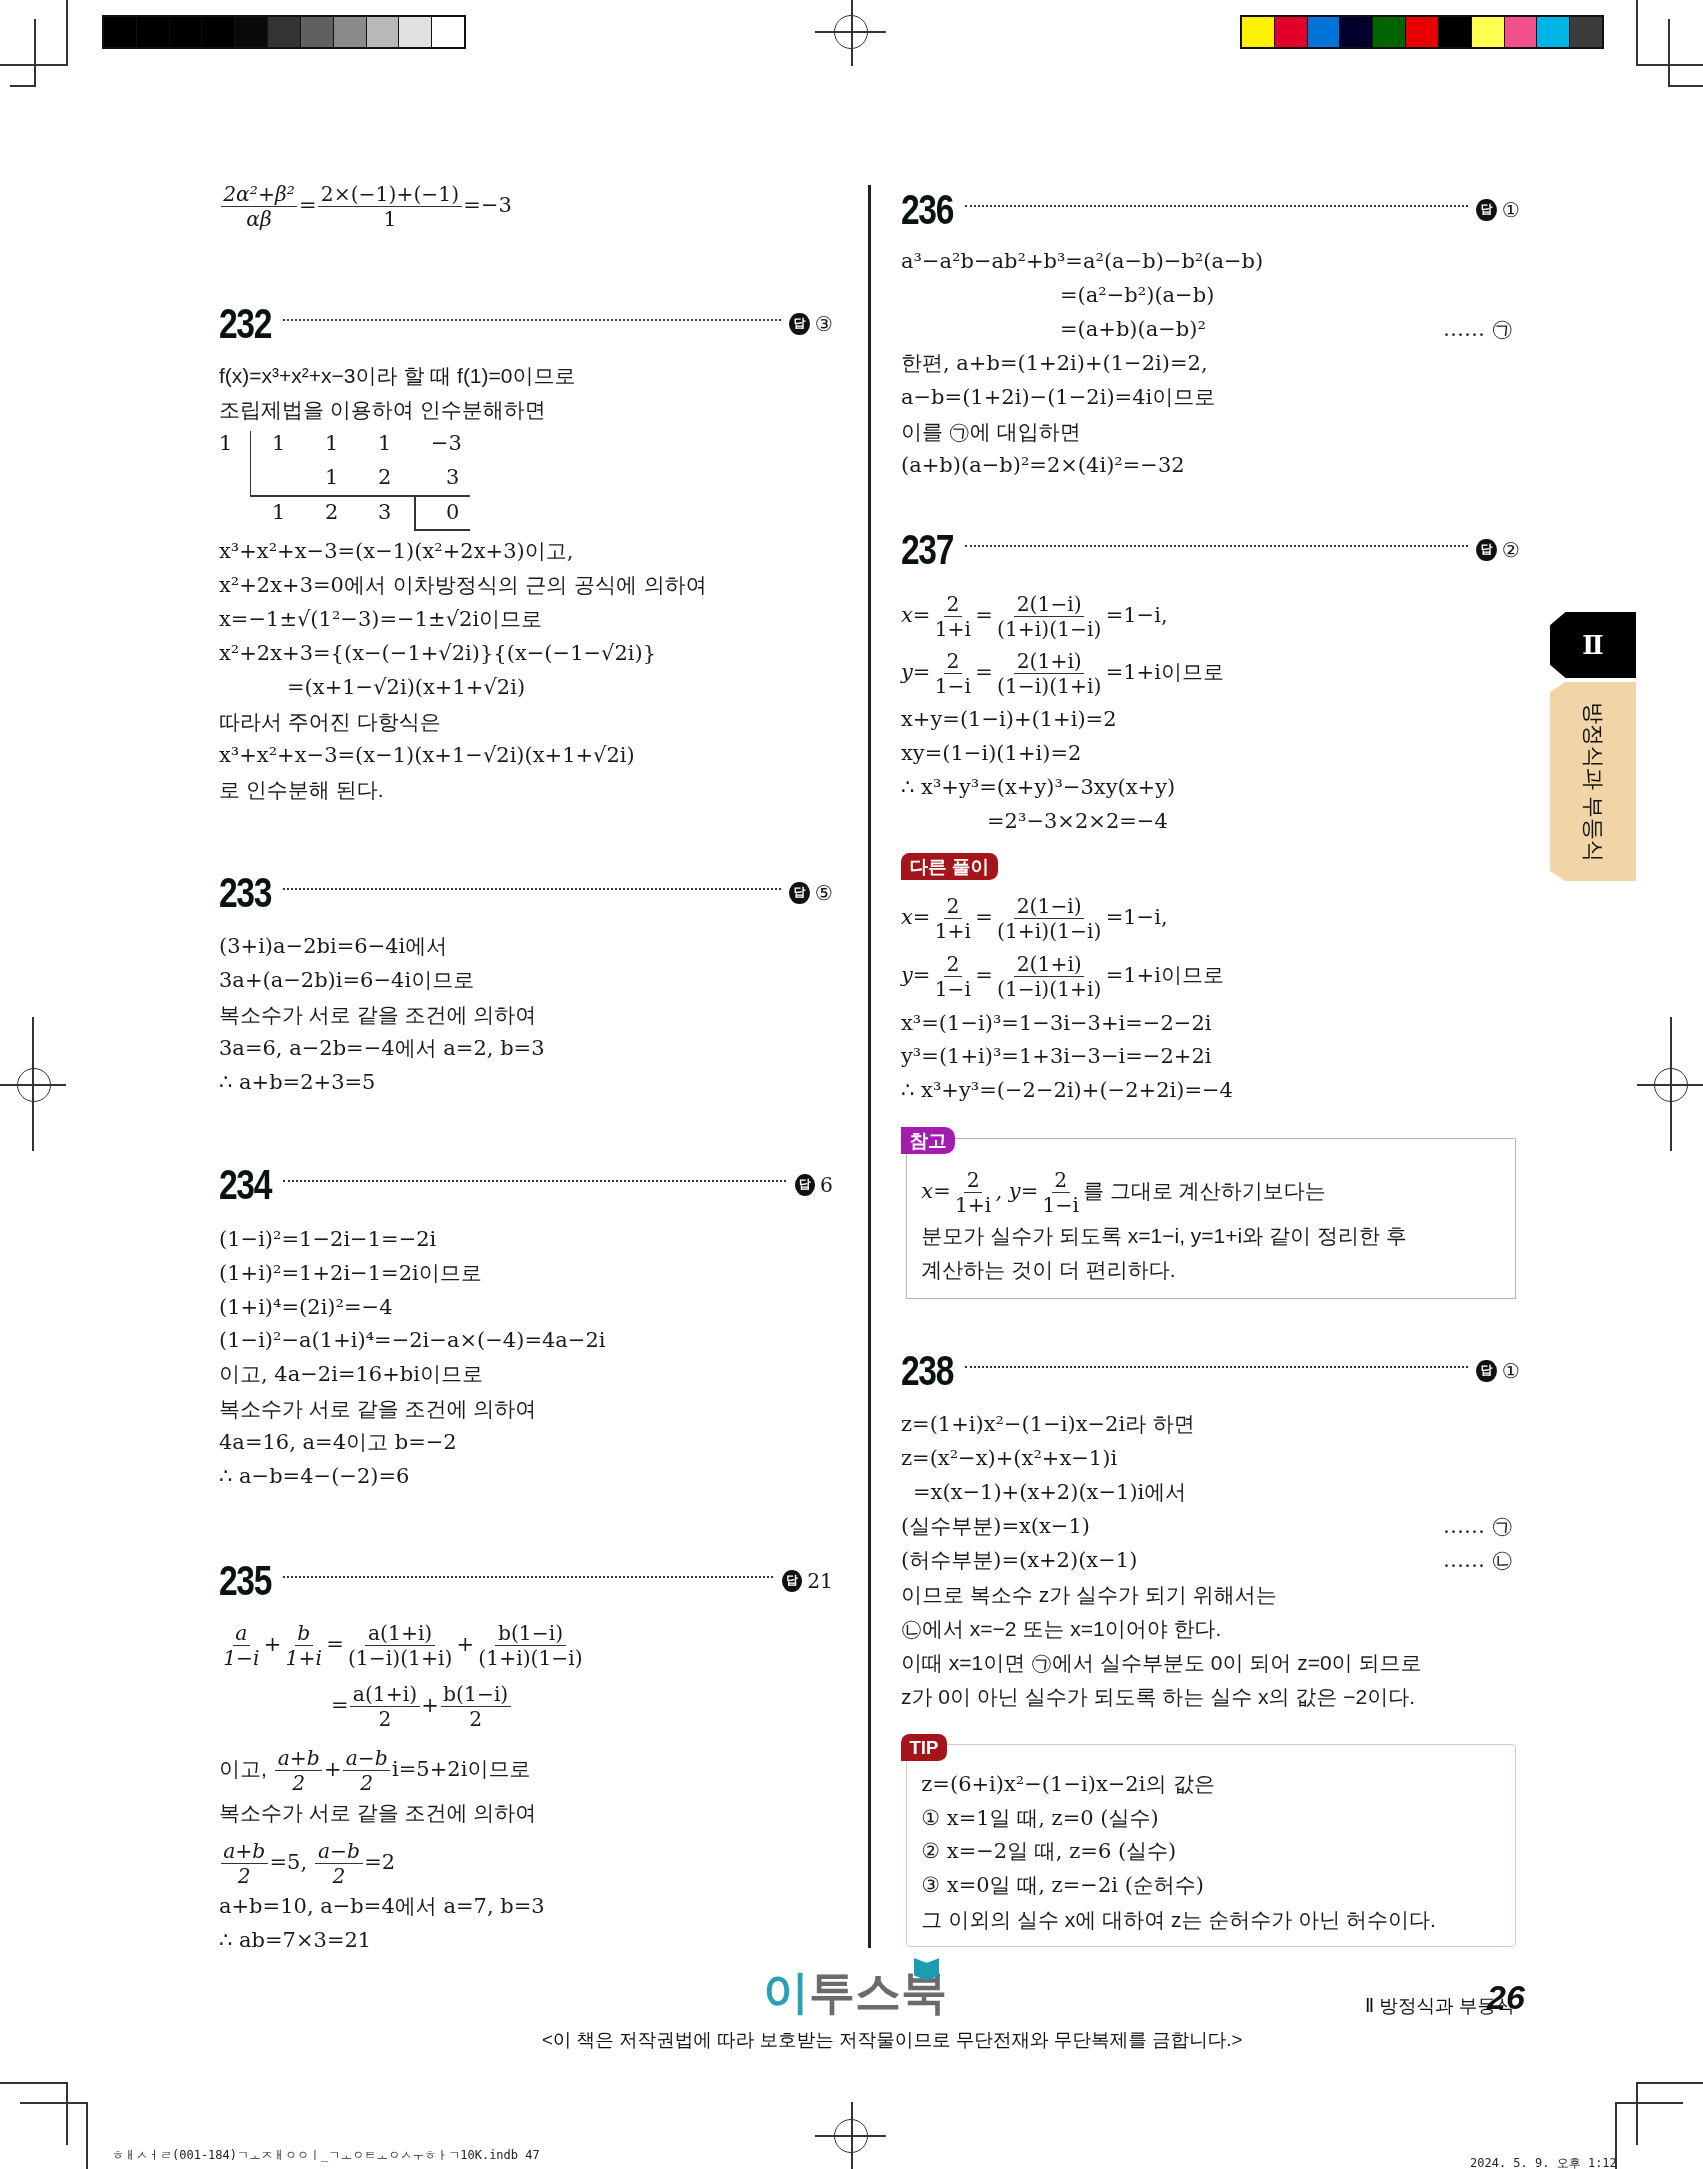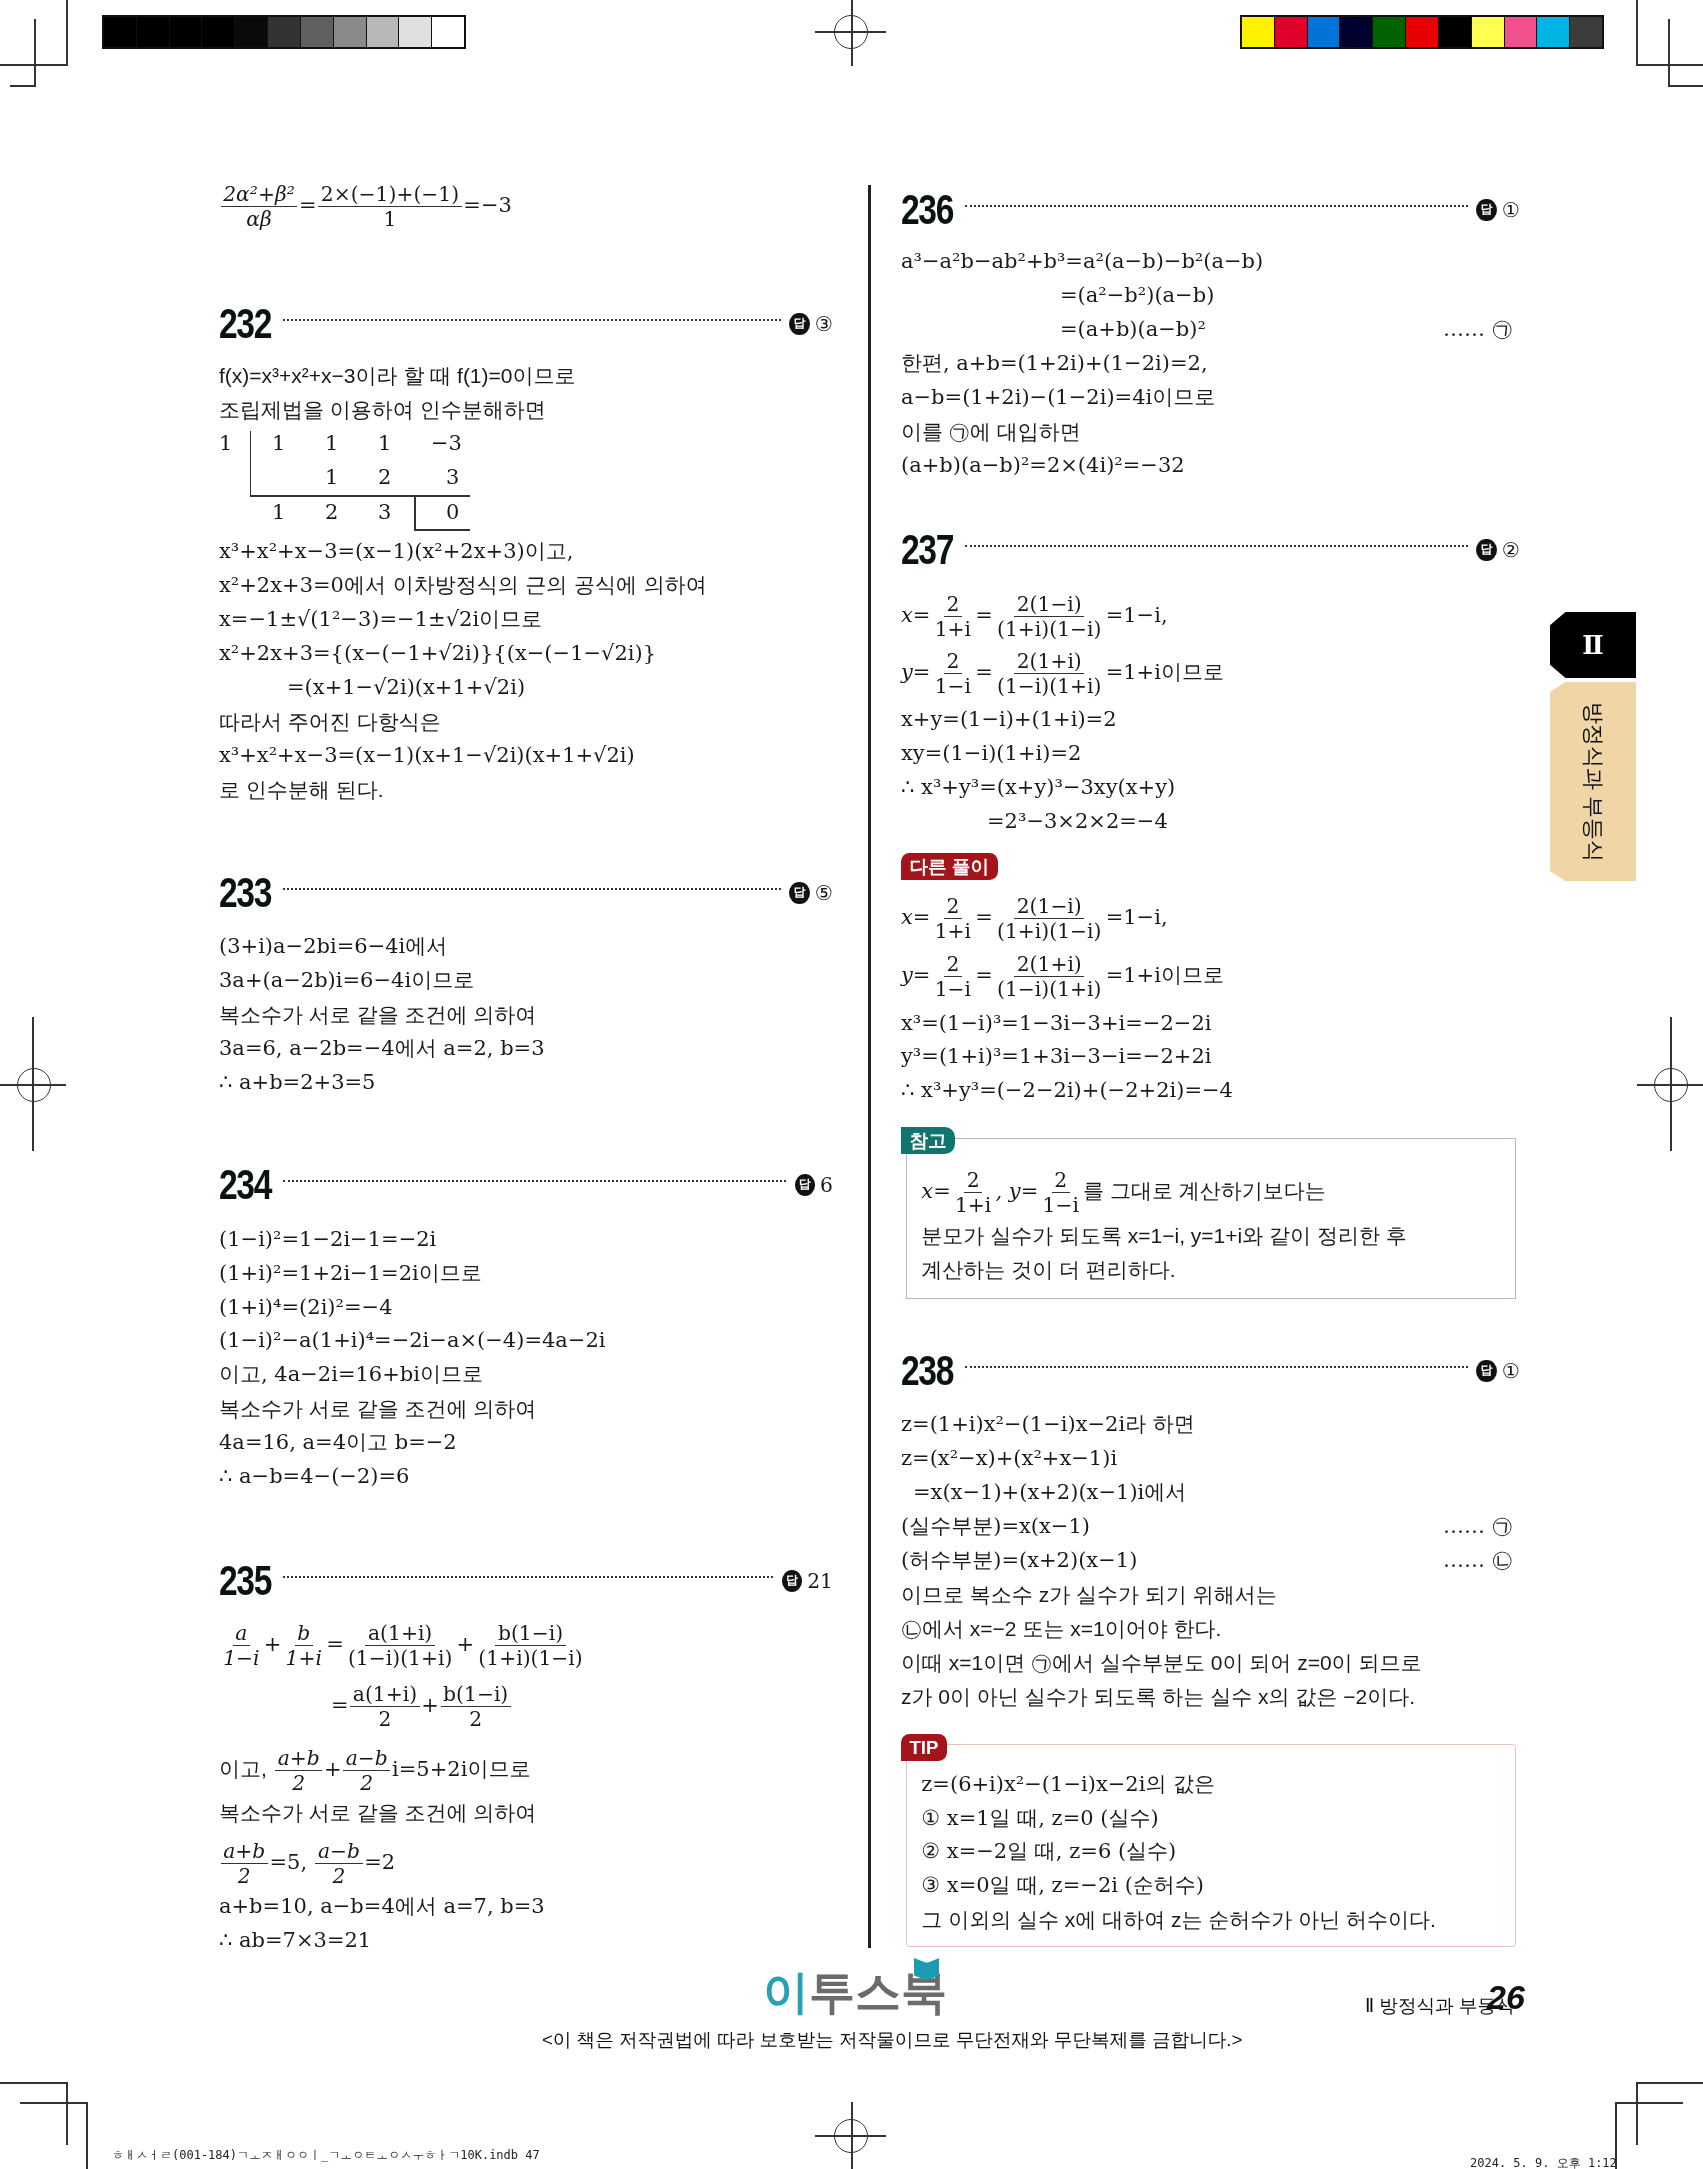--- a/index.html
+++ b/index.html
@@ -341,21 +341,21 @@
       </span>=<span class="frac">
         <span class="num">2(1+i)</span>
         <span class="den">(1−i)(1+i)</span>
       </span><span>=1+i이므로</span>
   </div>
   <div class="line" style="top:1009px;">x³=(1−i)³=1−3i−3+i=−2−2i</div>
   <div class="line" style="top:1042px;">y³=(1+i)³=1+3i−3−i=−2+2i</div>
   <div class="line" style="top:1076px;">∴ x³+y³=(−2−2i)+(−2+2i)=−4</div>
 
   <div class="box" style="top:1138px;width:610px;height:161px;border:1.7px solid #b5b5c8;"></div>
-  <div class="tag" style="top:1127px;background:#0f766e;border-radius:0 10.2px 10.2px 0;">참고</div>
+  <div class="tag" style="top:1127px;background:#a21caf;border-radius:0 10.2px 10.2px 0;">참고</div>
   <div class="line" style="top:1168px;left:20.3px;">
     <span class="m">x=</span><span class="frac">
         <span class="num">2</span>
         <span class="den">1+i</span>
       </span><span class="m">, y=</span><span class="frac">
         <span class="num">2</span>
         <span class="den">1−i</span>
       </span><span class="k">를 그대로 계산하기보다는</span>
   </div>
   <div class="line k" style="top:1221px;left:20.3px;">분모가 실수가 되도록 x=1−i, y=1+i와 같이 정리한 후</div>

